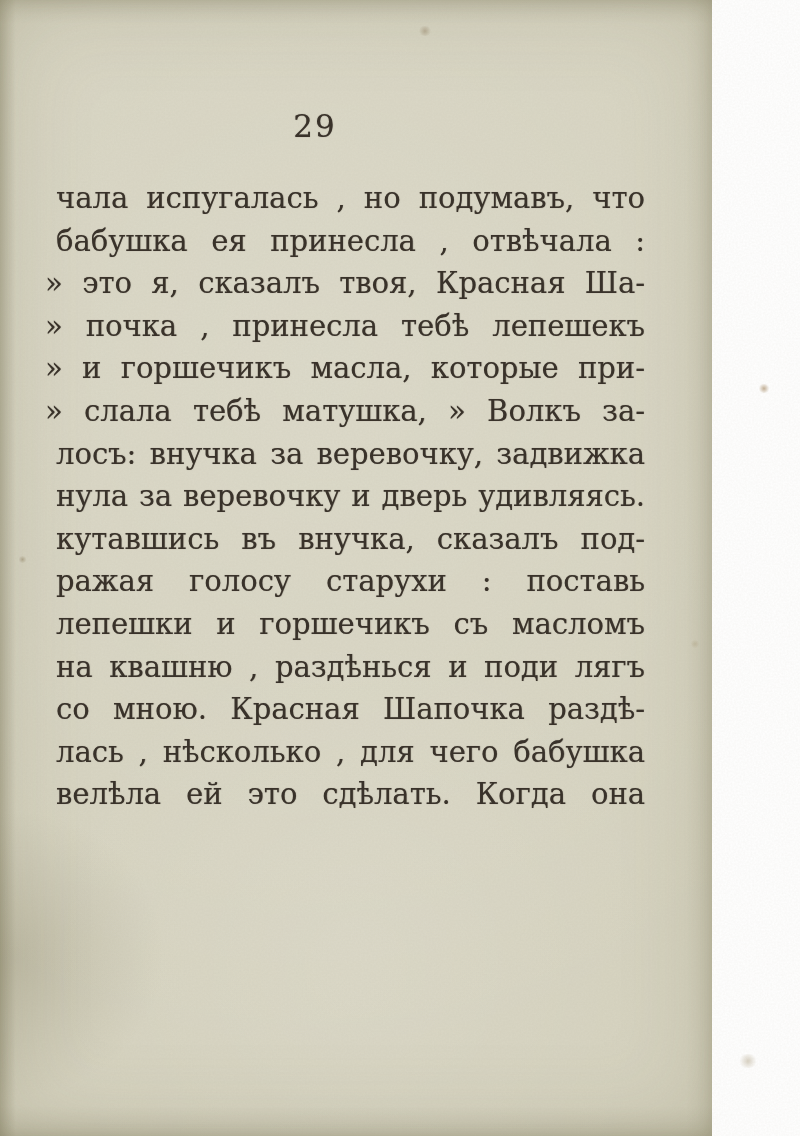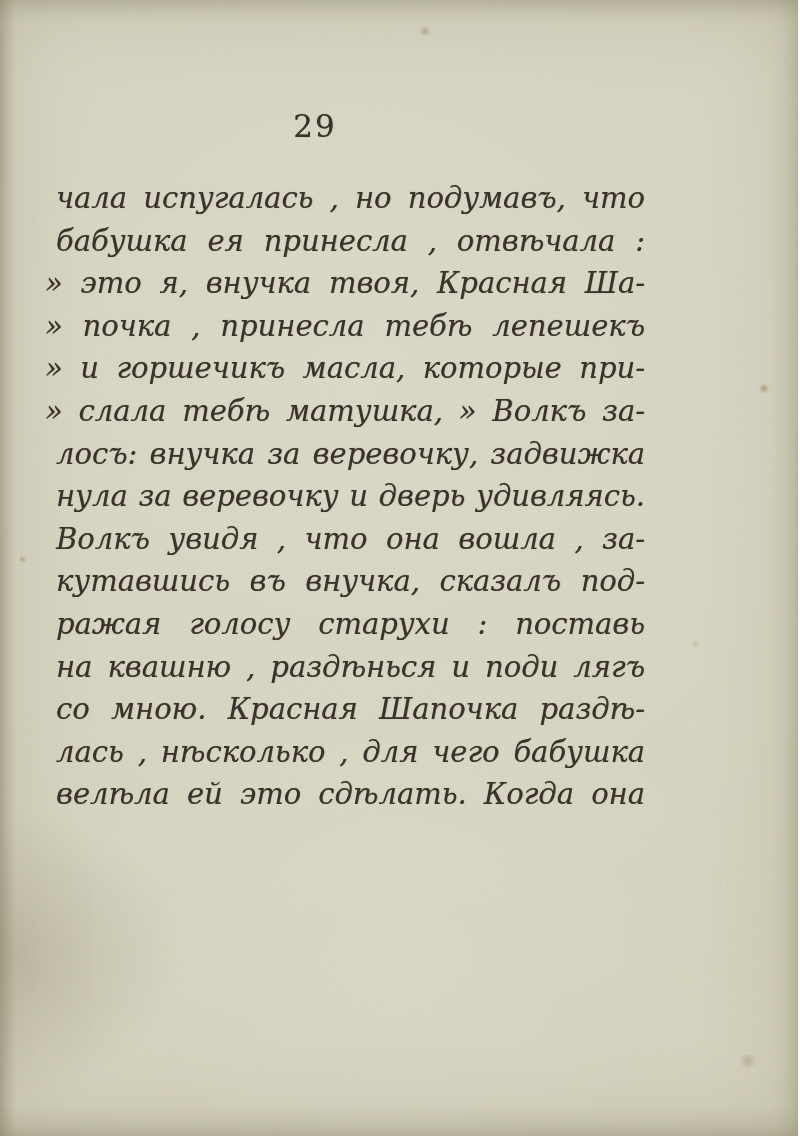--- a/index.html
+++ b/index.html
@@ -3,21 +3,21 @@
 <meta charset="utf-8">
 <style>
   html, body { margin: 0; padding: 0; }
   body {
     width: 800px; height: 1136px;
     overflow: hidden;
     font-family: "DejaVu Serif", "Liberation Serif", serif;
   }
   .paper {
     position: relative;
-    width: 798px; height: 1136px;
+    width: 712px; height: 1136px;
     background-color: #d6d3c0;
     background-image:
       radial-gradient(130% 90% at 45% 32%, rgba(255,255,255,0.16), rgba(255,255,255,0) 70%),
       radial-gradient(60% 40% at 50% 85%, rgba(255,255,255,0.10), rgba(255,255,255,0) 75%),
       radial-gradient(30% 18% at 2% 84%, rgba(96,90,60,0.18), rgba(96,90,60,0) 70%),
       linear-gradient(90deg, rgba(96,90,60,0.25), rgba(96,90,60,0) 16px),
       linear-gradient(180deg, rgba(96,90,60,0.14), rgba(96,90,60,0) 24px),
       linear-gradient(270deg, rgba(96,90,60,0.10), rgba(96,90,60,0) 26px),
       linear-gradient(0deg, rgba(96,90,60,0.14), rgba(96,90,60,0) 30px);
     box-shadow: inset 0 0 90px rgba(115,108,75,0.22), inset 0 0 14px rgba(105,98,65,0.22);
@@ -38,21 +38,20 @@
     color: #39322a;
     font-size: 29px;
     line-height: 42.6px;
     text-shadow: 0.3px 0.3px 0.8px rgba(57,50,42,0.5);
   }
   .line {
     text-align: justify;
     text-align-last: justify;
     white-space: normal;
     height: 42.6px;
-    font-style: italic;
   }
   .line.q { text-indent: -11px; }
   .stain { position: absolute; border-radius: 50%; pointer-events: none; }
   .s1 { left: 758px; top: 384px; width: 12px; height: 9px;
         background: radial-gradient(circle, rgba(146,112,66,0.55), rgba(146,112,66,0) 70%); }
   .s2 { left: 738px; top: 1054px; width: 20px; height: 14px;
         background: radial-gradient(circle, rgba(128,106,60,0.30), rgba(128,106,60,0) 70%); }
   .s3 { left: 418px; top: 26px; width: 14px; height: 10px;
         background: radial-gradient(circle, rgba(120,96,64,0.35), rgba(120,96,64,0) 70%); }
   .s4 { left: 18px; top: 556px; width: 9px; height: 7px;
@@ -71,29 +70,29 @@
       <feColorMatrix type="matrix" values="0 0 0 0 0.38  0 0 0 0 0.35  0 0 0 0 0.26  0 0 0 0.6 0"></feColorMatrix>
     </filter>
     <rect width="800" height="1136" filter="url(#g)" opacity="0.14"></rect>
   </svg>
 
   <div class="page-number">29</div>
 
   <div class="text-block">
     <div class="line">чала испугалась , но подумавъ, что</div>
     <div class="line">бабушка ея принесла , отвѣчала :</div>
-    <div class="line q">» это я, внучка твоя, Красная Ша-</div>
+    <div class="line q">» это я, сказалъ твоя, Красная Ша-</div>
     <div class="line q">» почка , принесла тебѣ лепешекъ</div>
     <div class="line q">» и горшечикъ масла, которые при-</div>
     <div class="line q">» слала тебѣ матушка, » Волкъ за-</div>
     <div class="line">лосъ: внучка за веревочку, задвижка</div>
     <div class="line">нула за веревочку и дверь удивляясь.</div>
-    <div class="line">Волкъ увидя , что она вошла , за-</div>
     <div class="line">кутавшись въ внучка, сказалъ под-</div>
     <div class="line">ражая голосу старухи : поставь</div>
+    <div class="line">лепешки и горшечикъ съ масломъ</div>
     <div class="line">на квашню , раздѣнься и поди лягъ</div>
     <div class="line">со мною. Красная Шапочка раздѣ-</div>
     <div class="line">лась , нѣсколько , для чего бабушка</div>
     <div class="line">велѣла ей это сдѣлать. Когда она</div>
   </div>
 
   <div class="stain s1"></div>
   <div class="stain s2"></div>
   <div class="stain s3"></div>
   <div class="stain s4"></div>

